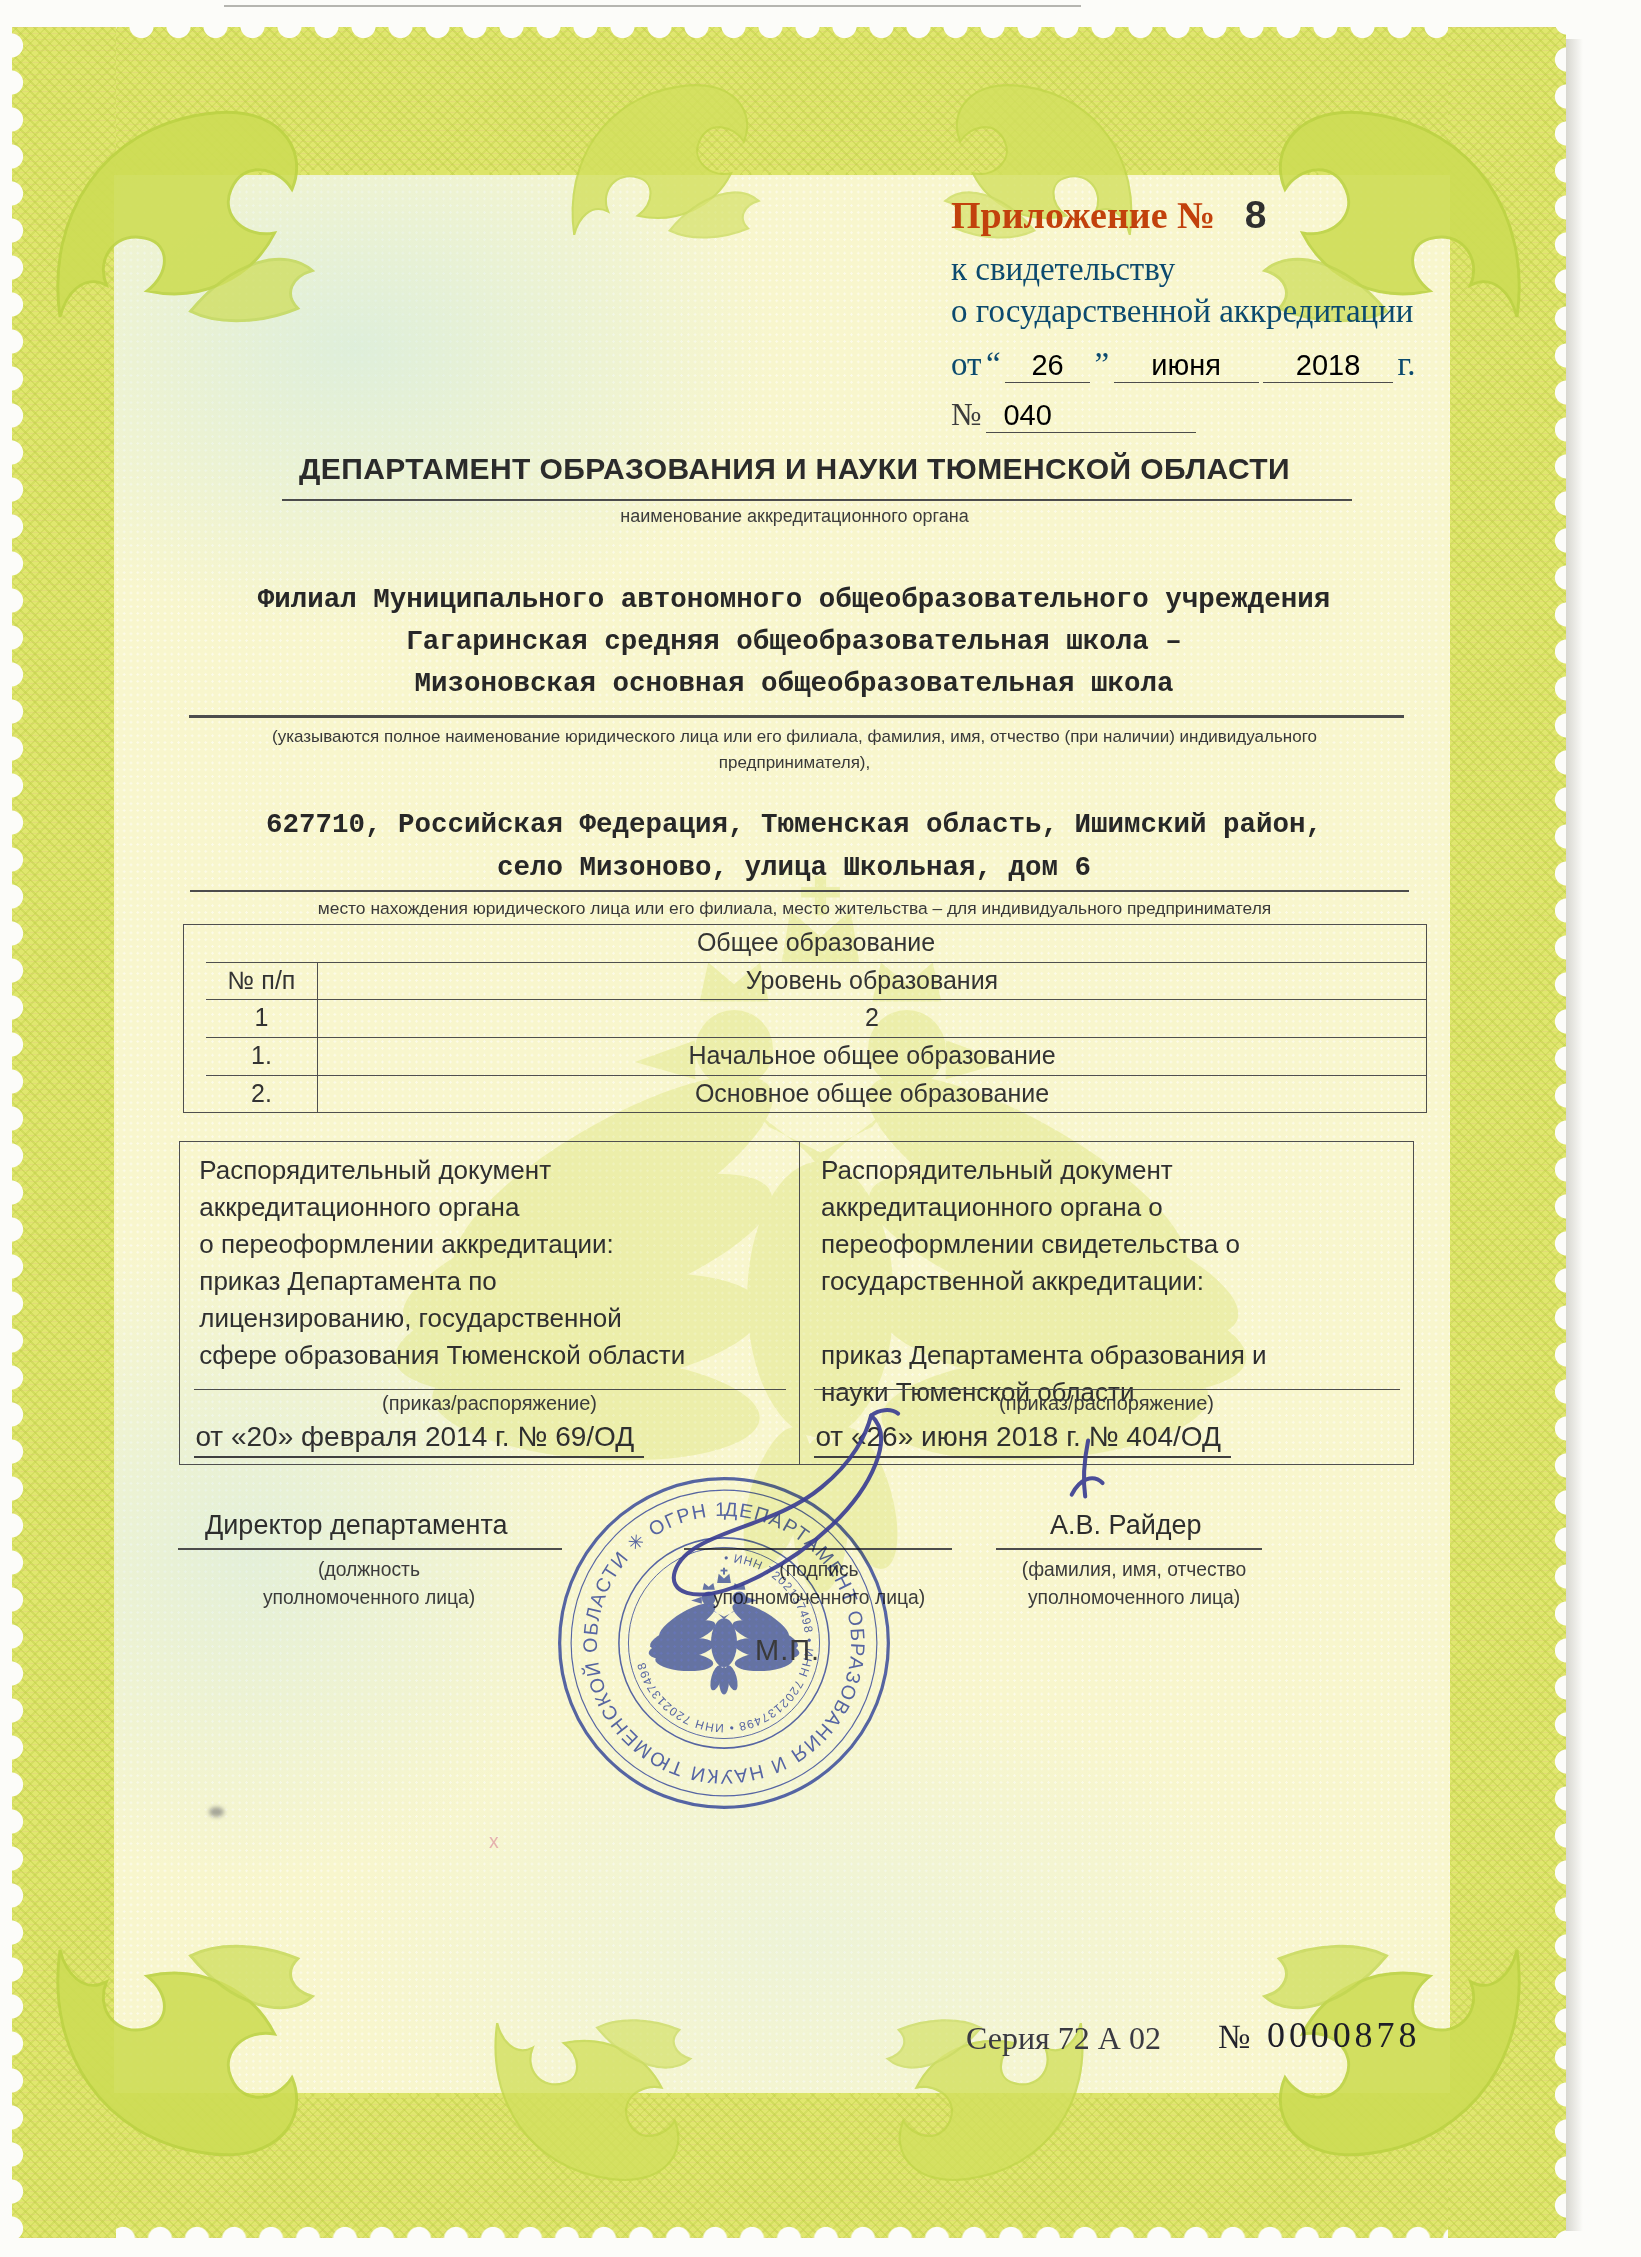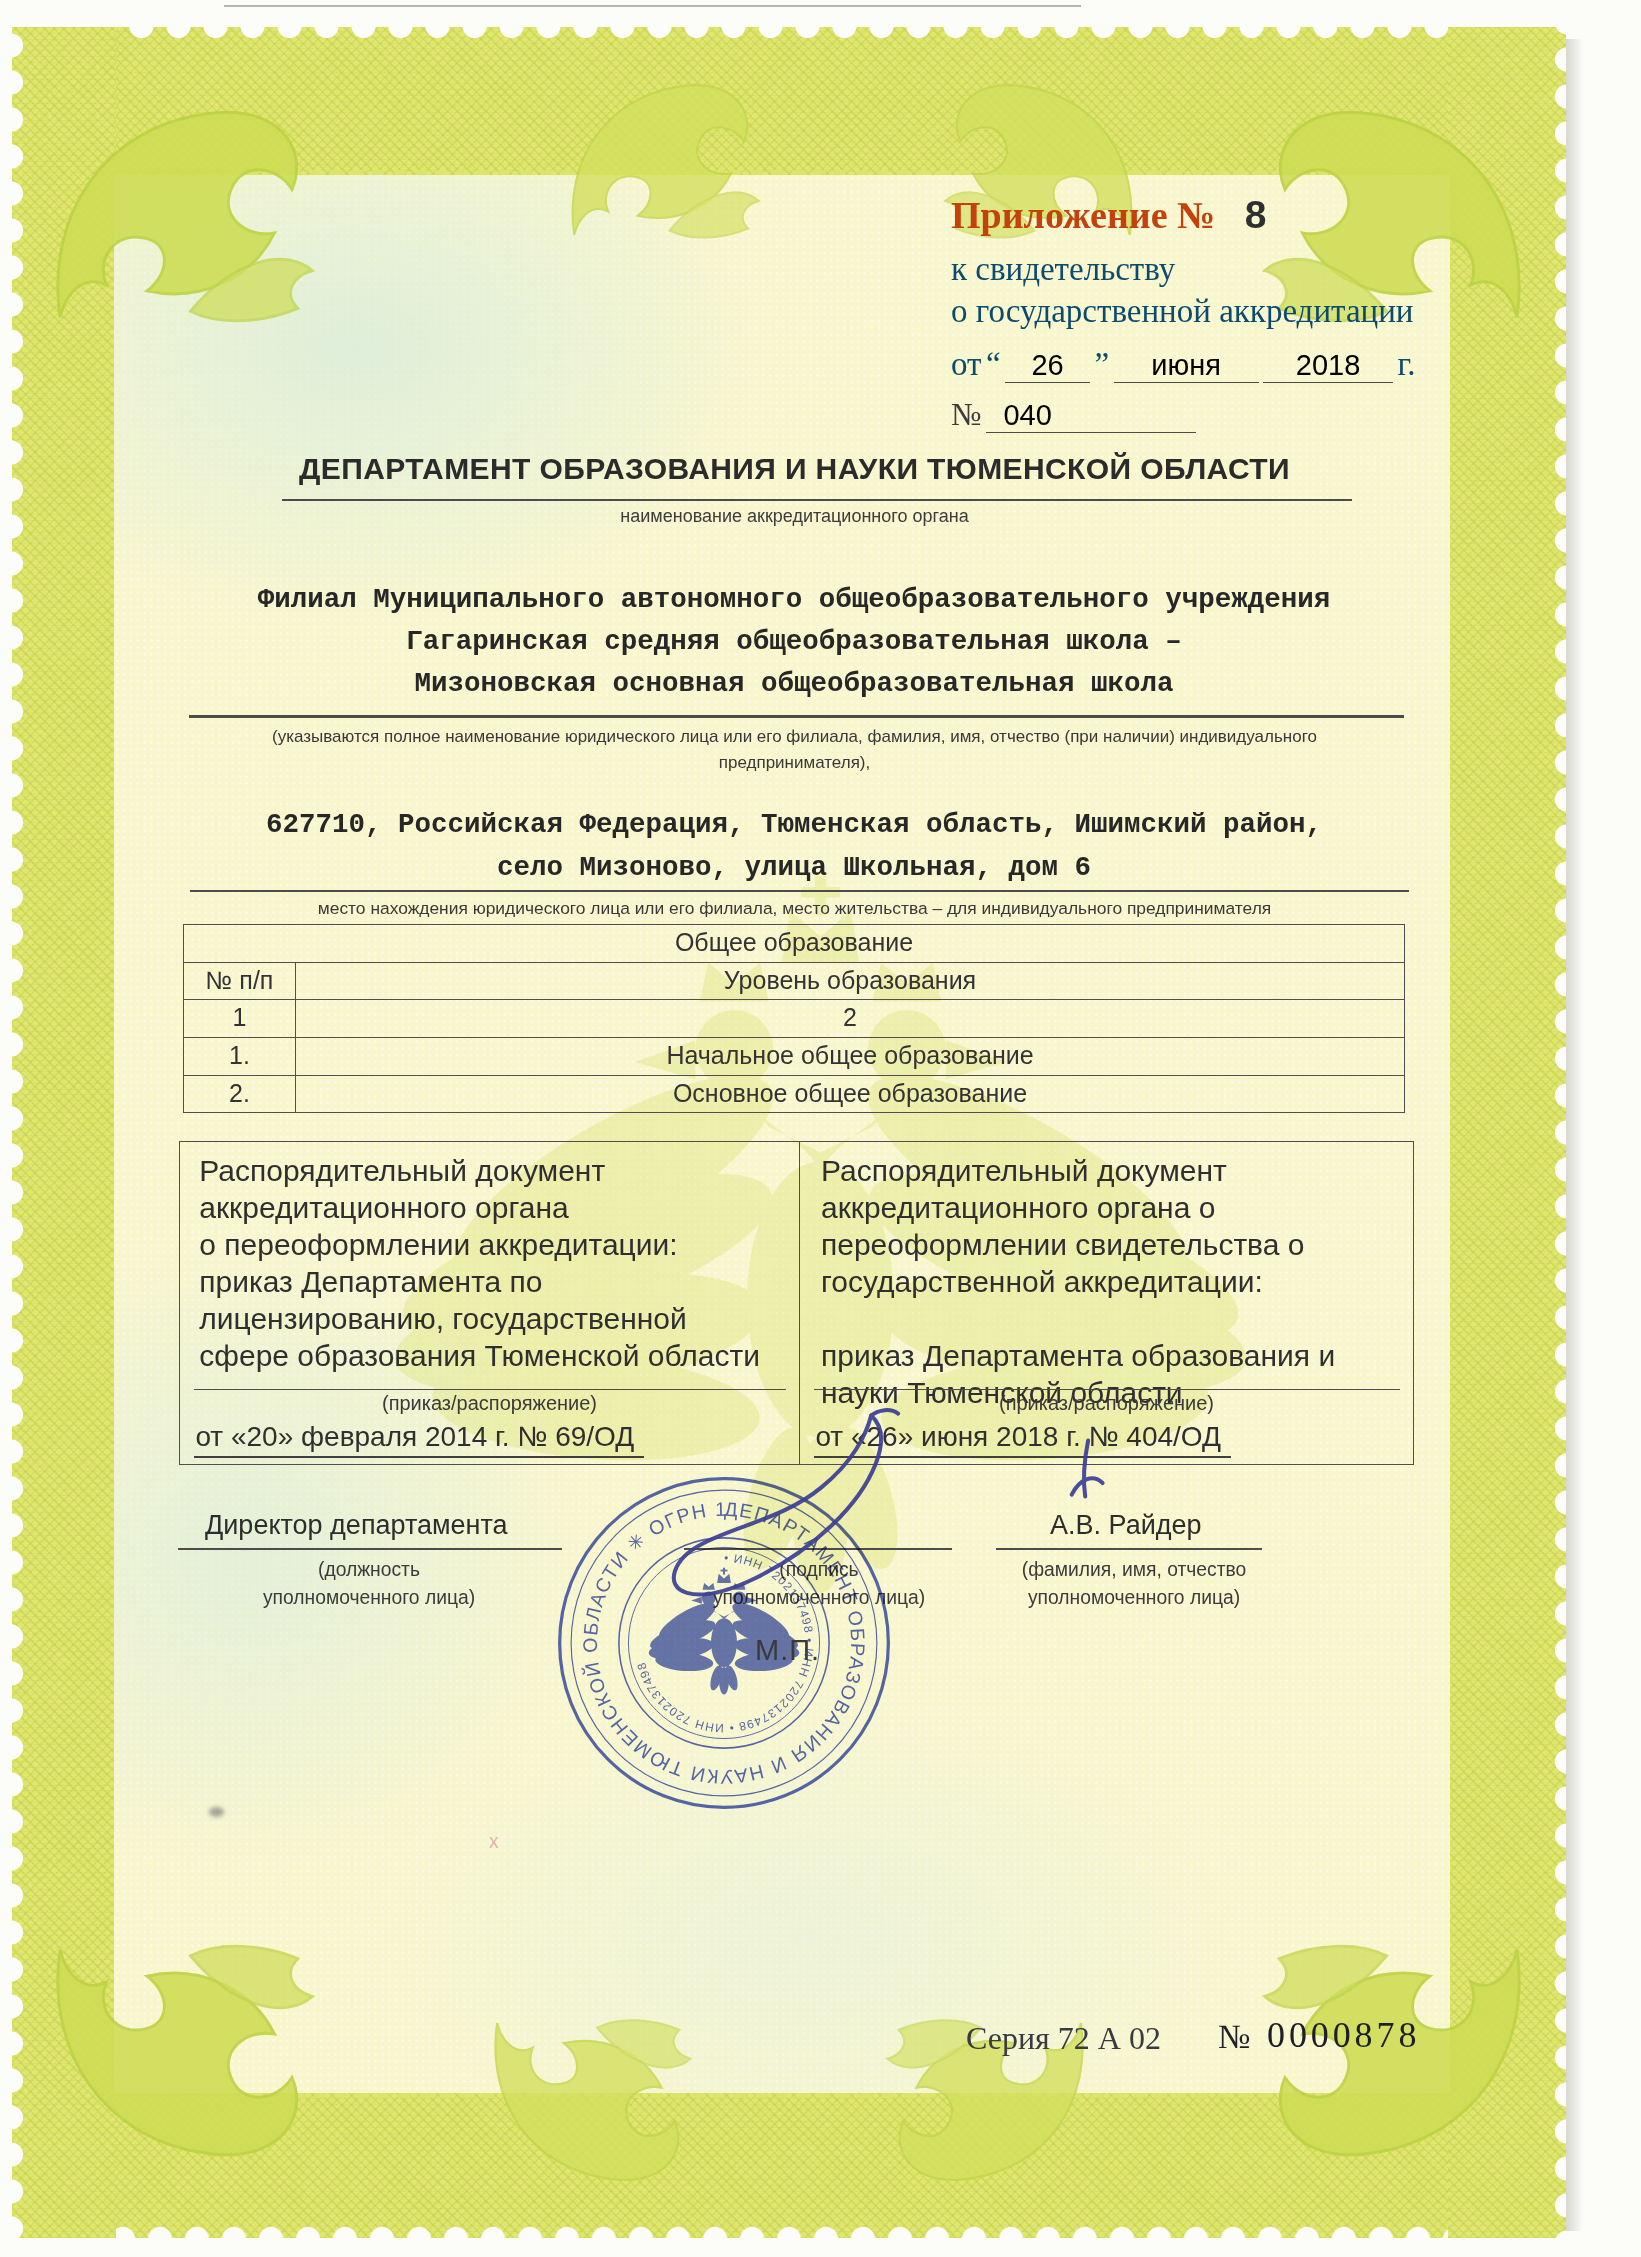--- a/index.html
+++ b/index.html
@@ -48,30 +48,30 @@
   .center{text-align:center;}
   
   .hdr-title{font-size:38px;font-weight:bold;color:#c2410c;}
   .hdr-line{font-size:33px;color:#0c4a6e;}
   
   .main-title{font-size:30px;font-weight:bold;color:#2b2b2b;letter-spacing:0.4px;}
   .small-cap{font-size:18px;color:#3c3c3c;}
   .org-line{font-size:27.5px;font-weight:bold;color:#272727;font-family:Liberation Mono, monospace;}
   .note{font-size:17px;color:#383838;}
   
-  .edu-table{position:absolute;left:183px;top:924px;width:1220px;border:1.9px solid #4f4f4f;background:rgba(255,255,255,0);}
+  .edu-table{position:absolute;left:183px;top:924px;width:1220px;border:1.9px solid #4f4f4f;background:rgba(255,255,255,0);padding-left:22px;}
   .edu-row{display:grid;grid-template-columns:112px 1fr;border-top:1.5px solid #4f4f4f;}
   .edu-row.first{border-top:none;display:block;}
   .edu-cell{font-size:25px;color:#333;text-align:center;padding:2.9px 3.9px 4.8px 3.9px;}
   .edu-cell.c1{border-right:1.5px solid #4f4f4f;}
   
   .orders{position:absolute;left:179px;top:1141px;width:1233px;height:322px;border:1.7px solid #4f4f4f;display:grid;grid-template-columns:620px 1fr;}
   .order-cell{position:relative;padding:9.7px 13.5px 0 19.3px;border-right:1.7px solid #4f4f4f;}
   .order-cell.last{border-right:none;padding-left:21px;}
-  .order-line{font-size:30px;line-height:37px;color:#2f2f2f;}
+  .order-line{font-size:26px;line-height:37px;color:#2f2f2f;}
   .order-bottom{position:absolute;left:13.5px;right:13.5px;bottom:5.8px;}
   .order-rule{border-top:1.9px solid #4c4c4c;}
   .order-cap{font-size:20px;color:#3a3a3a;text-align:center;margin-top:1.9px;}
   .order-date{font-size:28px;color:#2f2f2f;margin-top:6.8px;display:inline-block;border-bottom:2.4px solid #3f3f3f;padding:0 9.7px 2.9px 1.9px;}
   
   .sig-name{font-size:27px;color:#2d2d2d;}
   .sig-cap{font-size:19.3px;color:#3b3b3b;line-height:28px;text-align:center;}
   .mp{font-size:29px;color:#3a3a3a;letter-spacing:1px;}
   
   .stamp{position:absolute;left:552px;top:1471px;width:344px;height:344px;mix-blend-mode:multiply;opacity:.92;}

